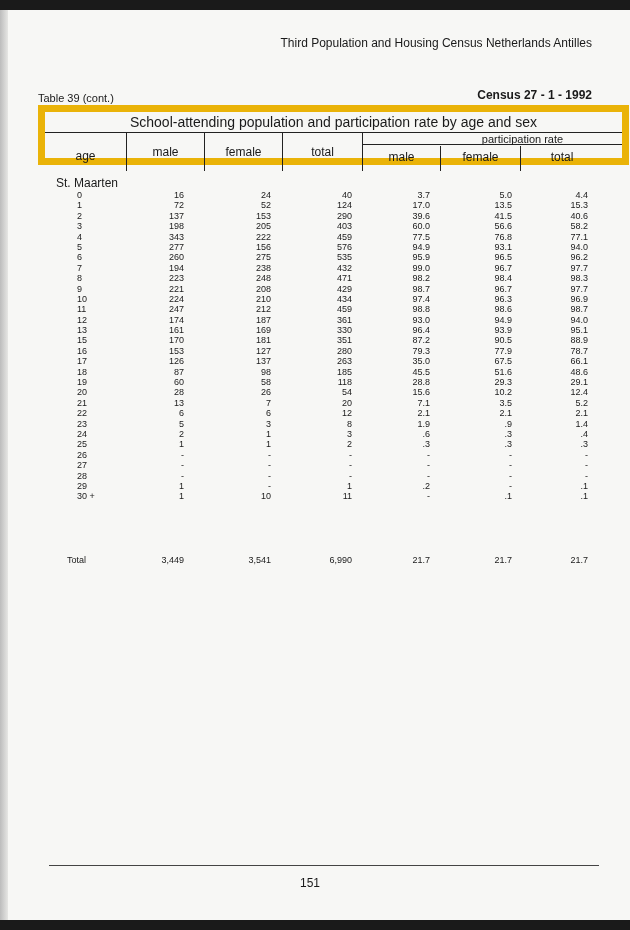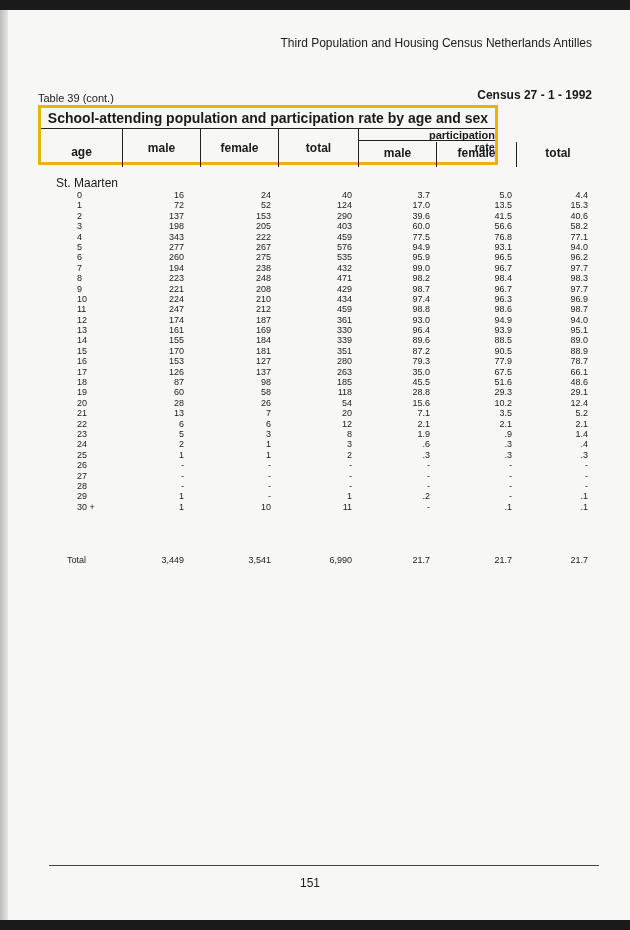--- a/index.html
+++ b/index.html
@@ -16,32 +16,32 @@
   .spine {
     position:absolute; left:0; top:10px; width:14px; height:910px;
     background:linear-gradient(to right,#bcbcbc,#e8e8e6 60%,#f3f3f1);
   }
   .header-title {
     position:absolute; right:38px; top:36px; font-size:12px;
   }
   .table-label { position:absolute; left:38px; top:92px; font-size:11px; }
   .census-date { position:absolute; right:38px; top:88px; font-size:12px;font-weight:bold; }
   .tbl {
-    position:absolute; left:38px; top:105px; width:460px; height:60px;
-    border:3px solid #eab308; box-sizing:border-box;font-weight:bold;
+    position:absolute; left:38px; top:105px; width:591px; height:60px;
+    border:7px solid #eab308; box-sizing:border-box;
   }
   .tbl-title {
     height:20px; border-bottom:1px solid #222; text-align:center;
     font-size:14px; line-height:20px;
   }
   .hdr { position:relative; height:38px; }
   .hcell { position:absolute; top:0; height:38px; border-right:1px solid #222; box-sizing:border-box; font-size:12px; text-align:center; }
   .hcell span { position:absolute; left:0; right:0; bottom:8px; }
   .pr-group { position:absolute; left:318px; right:0; top:0; height:38px; }
-  .pr-title { height:12px; border-bottom:1px solid #222; font-size:11px; text-align:right; line-height:12px; padding-left:60px; box-sizing:border-box; }
+  .pr-title { height:12px; border-bottom:1px solid #222; font-size:11px; text-align:center; line-height:12px; padding-left:60px; box-sizing:border-box; }
   .pr-cell { position:absolute; top:13px; height:25px; border-right:1px solid #222; box-sizing:border-box; font-size:12px; text-align:center; line-height:22px; }
   .section { position:absolute; left:56px; top:176px; font-size:12px; }
   .rows { position:absolute; left:0; top:190px; width:630px; }
   .row { position:relative; height:10.4px; font-size:9px; line-height:10.4px; }
   .row span { position:absolute; }
   .c-age { left:77px; }
   .c-m { right:446px; text-align:right; }
   .c-f { right:359px; text-align:right; }
   .c-t { right:278px; text-align:left; }
   .c-pm { right:200px; text-align:right; }
@@ -131,21 +131,21 @@
       <span class="c-m">343</span>
       <span class="c-f">222</span>
       <span class="c-t">459</span>
       <span class="c-pm">77.5</span>
       <span class="c-pf">76.8</span>
       <span class="c-pt">77.1</span>
     </div>
     <div class="row">
       <span class="c-age">5</span>
       <span class="c-m">277</span>
-      <span class="c-f">267</span>
+      <span class="c-f">156</span>
       <span class="c-t">576</span>
       <span class="c-pm">94.9</span>
       <span class="c-pf">93.1</span>
       <span class="c-pt">94.0</span>
     </div>
     <div class="row">
       <span class="c-age">6</span>
       <span class="c-m">260</span>
       <span class="c-f">275</span>
       <span class="c-t">535</span>
@@ -208,29 +208,20 @@
       <span class="c-pt">94.0</span>
     </div>
     <div class="row">
       <span class="c-age">13</span>
       <span class="c-m">161</span>
       <span class="c-f">169</span>
       <span class="c-t">330</span>
       <span class="c-pm">96.4</span>
       <span class="c-pf">93.9</span>
       <span class="c-pt">95.1</span>
-    </div>
-    <div class="row">
-      <span class="c-age">14</span>
-      <span class="c-m">155</span>
-      <span class="c-f">184</span>
-      <span class="c-t">339</span>
-      <span class="c-pm">89.6</span>
-      <span class="c-pf">88.5</span>
-      <span class="c-pt">89.0</span>
     </div>
     <div class="row">
       <span class="c-age">15</span>
       <span class="c-m">170</span>
       <span class="c-f">181</span>
       <span class="c-t">351</span>
       <span class="c-pm">87.2</span>
       <span class="c-pf">90.5</span>
       <span class="c-pt">88.9</span>
     </div>

